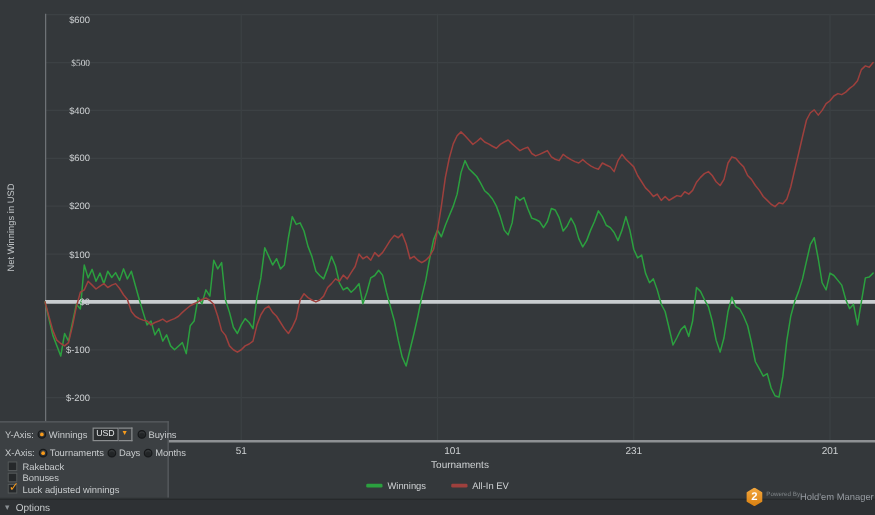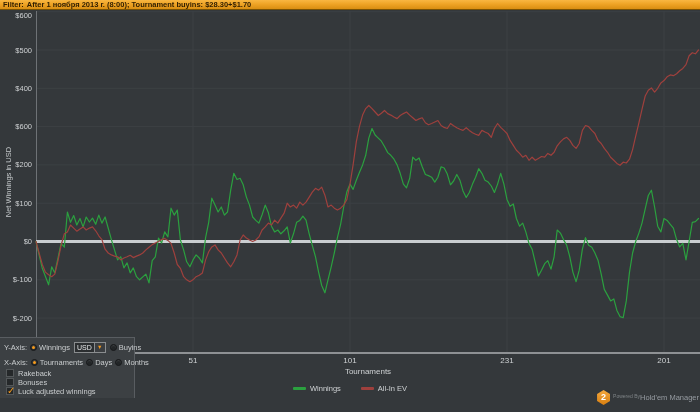--- a/index.html
+++ b/index.html
@@ -14,21 +14,21 @@
     position:absolute;top:0;left:0;width:700px;height:10px;z-index:10;
     background:linear-gradient(180deg,#f9b742 0%,#efa426 45%,#d98e12 100%);
     border-bottom:1px solid #7a5305;
     font-size:7.5px;font-weight:bold;color:#2f1e02;line-height:10px;
     white-space:nowrap;padding-left:3px;box-sizing:border-box;
   }
   .filter-bar .flabel{margin-right:3px;}
   
   #chart-svg{position:absolute;top:0;left:0;z-index:1;}
   #tick-layer{position:absolute;top:0;left:0;width:700px;height:412px;z-index:2;pointer-events:none;}
-  .ytick{position:absolute;left:0;width:32px;text-align:right;font-size:7.5px;color:#ced1d3;line-height:9px;}
+  .ytick{position:absolute;left:0;width:32px;text-align:right;font-size:7.5px;color:#ced1d3;line-height:9px;padding-left:40px;}
   .xtick{position:absolute;top:356px;transform:translateX(-50%);font-size:8px;color:#ced1d3;text-align:right;}
   .y-title{
     position:absolute;left:-61px;top:177px;width:140px;height:10px;z-index:2;
     transform:rotate(-90deg);text-align:center;font-size:7.5px;color:#c3c7c9;
   }
   .x-title{position:absolute;left:36px;width:664px;top:367px;text-align:center;font-size:8px;color:#ced1d3;z-index:2;}
   
   .legend{position:absolute;left:0;right:0;top:384px;display:flex;justify-content:center;gap:20px;z-index:2;}
   .legend-item{display:flex;align-items:center;gap:4px;font-size:7.5px;color:#cfd2d4;}
   .swatch{width:13px;height:3px;border-radius:1px;}
@@ -86,50 +86,47 @@
       <line x1="507.0" y1="11" x2="507.0" y2="353" stroke="#3c4144" stroke-width="1"></line>
       <line x1="664.0" y1="11" x2="664.0" y2="353" stroke="#3c4144" stroke-width="1"></line>
       <line x1="36.5" y1="11" x2="36.5" y2="353" stroke="#6e7276" stroke-width="1"></line>
       <line x1="0" y1="353" x2="700" y2="353" stroke="#8e9194" stroke-width="2"></line>
       <line x1="36" y1="241.5" x2="700" y2="241.5" stroke="#c9cdd0" stroke-width="3"></line>
       <polyline points="36.0,241.5 39.1,254.9 42.3,268.3 48.6,284.8 51.7,266.8 54.8,272.9 61.1,243.4 64.3,247.2 67.4,212.0 70.5,222.3 73.7,215.5 76.8,225.0 80.0,218.5 83.1,226.9 86.2,217.0 89.4,222.0 92.5,218.1 95.7,224.3 98.8,215.1 101.9,223.1 105.1,217.0 111.4,239.6 114.5,249.9 117.6,259.9 120.8,256.8 123.9,267.9 127.1,262.9 130.2,272.9 133.3,267.9 136.5,276.7 139.6,279.8 145.9,274.1 149.0,282.9 152.2,260.6 155.3,256.8 158.5,238.1 161.6,243.0 164.7,231.9 167.9,236.9 171.0,208.2 174.2,215.1 177.3,210.1 180.4,240.0 183.6,249.9 186.7,261.8 189.9,266.8 193.0,259.9 196.1,254.9 199.3,258.0 202.4,262.9 205.6,237.7 208.7,222.3 211.8,198.2 215.0,205.1 218.1,212.0 221.3,207.0 224.4,215.1 227.5,212.0 230.7,190.2 233.8,173.3 237.0,179.5 240.1,178.3 243.2,184.8 246.4,197.1 249.5,205.1 252.7,217.0 255.8,220.4 258.9,223.1 262.1,214.7 265.2,205.1 268.4,212.8 271.5,226.2 274.6,231.9 277.8,230.0 280.9,233.8 284.1,230.8 287.2,226.9 290.3,243.0 293.5,233.8 296.6,222.3 299.8,220.4 302.9,216.2 306.0,220.1 309.2,233.8 312.3,245.3 315.5,256.8 318.6,272.1 321.7,285.5 324.9,292.8 328.0,279.8 331.2,266.8 334.3,253.0 337.4,237.7 340.6,224.3 343.7,207.0 346.9,191.7 350.0,184.1 353.1,189.4 356.3,180.2 359.4,172.6 362.6,164.9 365.7,155.3 368.8,138.1 372.0,128.5 375.1,135.0 378.3,138.1 381.4,141.2 384.5,146.5 387.7,152.6 390.8,155.3 394.0,159.2 397.1,164.9 400.2,173.3 403.4,184.1 406.5,187.9 409.7,178.3 412.8,157.2 415.9,160.3 419.1,158.0 422.2,166.8 425.4,174.5 428.5,175.6 431.6,177.2 434.8,182.1 437.9,177.2 441.1,166.8 444.2,168.0 447.3,174.1 450.5,184.8 453.6,181.0 456.8,174.5 459.9,180.2 463.0,190.9 466.2,197.5 469.3,192.5 472.5,184.1 475.6,177.2 478.7,168.7 481.9,173.3 485.0,180.2 488.2,182.1 491.3,186.0 494.4,192.5 497.6,184.1 500.7,173.3 503.9,184.1 507.0,199.4 510.1,206.3 513.3,204.0 516.4,218.5 519.6,226.2 522.7,223.1 525.8,231.9 529.0,243.4 532.1,249.2 535.3,262.6 538.4,276.0 541.5,270.2 544.7,263.7 547.8,260.6 551.0,269.1 554.1,256.8 557.2,230.0 560.4,233.1 563.5,239.6 566.7,245.3 569.8,256.8 572.9,272.1 576.1,281.7 579.2,270.2 582.4,249.2 585.5,237.7 588.6,245.3 591.8,247.2 594.9,253.0 598.1,260.6 601.2,274.1 604.3,289.4 607.5,295.1 610.6,300.9 613.8,298.9 616.9,310.4 620.0,316.6 623.2,317.7 626.3,300.9 629.5,272.1 632.6,253.0 635.7,241.5 638.9,233.1 642.0,223.1 645.2,208.9 648.3,195.5 651.4,190.2 654.6,207.0 657.7,226.2 660.9,231.9 664.0,218.5 667.1,220.4 670.3,224.3 673.4,228.1 676.6,239.6 679.7,246.9 682.8,243.4 686.0,259.9 689.1,241.5 692.3,222.3 695.4,221.6 698.5,218.5" fill="none" stroke="#2ba03f" stroke-width="1.2" stroke-linejoin="round" stroke-linecap="round"></polyline>
       <polyline points="36.0,241.5 39.1,253.0 42.3,264.5 45.4,272.1 48.6,274.8 51.7,276.7 54.8,274.1 58.0,260.6 61.1,245.3 64.3,233.8 67.4,231.9 70.5,225.0 73.7,228.1 76.8,231.2 80.0,228.9 83.1,226.9 86.2,230.0 89.4,228.1 92.5,226.9 95.7,230.8 98.8,235.8 101.9,239.6 105.1,249.2 108.2,253.0 111.4,254.9 114.5,256.1 117.6,256.8 120.8,259.9 123.9,258.0 127.1,256.8 130.2,255.3 133.3,257.6 136.5,256.1 139.6,254.9 142.8,253.0 145.9,249.9 149.0,247.2 152.2,244.6 155.3,243.0 158.5,241.5 161.6,239.6 164.7,238.4 167.9,240.4 171.0,243.4 174.2,253.0 177.3,264.5 180.4,268.3 183.6,276.7 186.7,279.8 189.9,281.7 193.0,279.8 196.1,276.7 199.3,275.2 202.4,272.9 205.6,259.9 208.7,251.8 211.8,246.9 215.0,244.9 218.1,249.9 221.3,253.0 224.4,258.0 227.5,262.9 230.7,266.8 233.8,261.8 237.0,254.9 240.1,240.0 243.2,235.0 246.4,238.1 249.5,240.0 252.7,241.5 255.8,240.0 258.9,236.9 262.1,230.0 265.2,226.9 268.4,223.1 271.5,225.0 274.6,220.1 277.8,223.1 280.9,218.1 284.1,213.2 287.2,203.2 290.3,207.0 293.5,205.1 296.6,208.2 299.8,202.1 302.9,205.1 306.0,202.1 309.2,197.1 312.3,192.1 315.5,188.3 318.6,190.2 321.7,187.1 324.9,195.2 328.0,207.0 331.2,205.1 334.3,208.2 337.4,210.1 340.6,208.2 343.7,205.1 346.9,199.4 350.0,184.1 353.1,164.9 356.3,141.9 359.4,126.6 362.6,115.1 365.7,108.6 368.8,105.5 372.0,108.6 375.1,112.0 378.3,115.5 381.4,113.2 384.5,110.5 387.7,113.6 390.8,115.1 394.0,117.0 397.1,118.6 400.2,115.5 403.4,113.6 406.5,112.0 409.7,115.1 412.8,117.8 415.9,120.5 419.1,118.9 422.2,117.8 425.4,122.8 428.5,124.7 431.6,123.5 434.8,122.0 437.9,120.5 441.1,125.5 444.2,127.4 447.3,128.5 450.5,123.5 453.6,125.8 456.8,127.7 459.9,129.3 463.0,130.4 466.2,127.7 469.3,130.4 472.5,132.7 475.6,134.3 478.7,135.4 481.9,130.4 485.0,132.0 488.2,133.5 491.3,137.3 494.4,128.5 497.6,123.5 500.7,127.4 503.9,130.4 507.0,133.5 510.1,140.4 513.3,145.4 516.4,150.3 519.6,153.4 522.7,157.2 525.8,155.3 529.0,160.3 532.1,157.2 535.3,160.3 538.4,158.4 541.5,156.5 544.7,157.2 547.8,153.4 551.0,155.3 554.1,152.3 557.2,145.8 560.4,141.9 563.5,138.9 566.7,137.3 569.8,140.4 572.9,145.4 576.1,148.4 579.2,143.5 582.4,130.4 585.5,125.5 588.6,126.6 591.8,130.4 594.9,133.5 598.1,140.4 601.2,143.5 604.3,148.4 607.5,152.3 610.6,157.2 613.8,160.3 616.9,163.4 620.0,165.3 623.2,162.2 626.3,163.0 629.5,159.2 632.6,149.6 635.7,136.2 638.9,122.8 642.0,109.4 645.2,96.0 648.3,90.2 651.4,87.9 654.6,92.1 657.7,88.3 660.9,82.9 664.0,80.6 667.1,76.8 670.3,74.9 673.4,75.7 676.6,73.7 679.7,70.7 682.8,68.4 686.0,64.6 689.1,55.7 692.3,52.7 695.4,53.8 698.5,50.0" fill="none" stroke="#9e403d" stroke-width="1.2" stroke-linejoin="round" stroke-linecap="round"></polyline>
     </svg>
   <div id="tick-layer">
       <div class="ytick" style="top: 11px;">$600</div>
-      <div class="ytick" style="top: 45.5px;">$500</div>
+      <div class="ytick" style="top: 45.5px; font-family: Liberation Serif, serif;">$500</div>
       <div class="ytick" style="top: 83.8px;">$400</div>
       <div class="ytick" style="top: 122.1px;">$600</div>
       <div class="ytick" style="top: 160.4px;">$200</div>
       <div class="ytick" style="top: 198.7px;">$100</div>
       <div class="ytick" style="top: 237px;">$0</div>
       <div class="ytick" style="top: 275.3px;">$-100</div>
       <div class="ytick" style="top: 313.6px;">$-200</div>
       <div class="xtick" style="left: 193px;">51</div>
-      <div class="xtick" style="left: 350px;">101</div>
+      <div class="xtick" style="left: 362px;">101</div>
       <div class="xtick" style="left: 507px;">231</div>
       <div class="xtick" style="left: 664px;">201</div>
     </div>
   <div class="y-title">Net Winnings in USD</div>
   <div class="x-title">Tournaments</div>
 
   <div class="legend">
     <div class="legend-item">
       <span class="swatch" style="background: rgb(43, 160, 63);"></span>
       <span>Winnings</span>
     </div>
     <div class="legend-item">
       <span class="swatch" style="background: rgb(158, 64, 61);"></span>
       <span>All-In EV</span>
     </div>
   </div>
 
-  <div class="filter-bar">
-    <span class="flabel">Filter:</span><span>After 1 ноября 2013 г. (8:00); Tournament buyins: $28.30+$1.70</span>
-  </div>
 
   <div class="panel">
     <div class="row">
       <span>Y-Axis:</span>
       <span class="opt">
         <span class="radio on"></span>
         <span>Winnings</span>
       </span>
       <span class="dd">
         <span class="dd-val">USD</span>
@@ -162,20 +159,26 @@
     <div class="cbrow">
       <span class="cb"></span>
       <span>Bonuses</span>
     </div>
     <div class="cbrow">
       <span class="cb on"></span>
       <span>Luck adjusted winnings</span>
     </div>
   </div>
 
+  <div class="bottom-bar">
+    <div class="options-btn">
+      <span class="chev">▾</span>
+      <span>Options</span>
+    </div>
+  </div>
 
   <div class="brand">
     <div class="badge">2</div>
     <div class="brand-col">
       <span class="powered">Powered By</span>
       <span class="appname">Hold'em Manager</span>
     </div>
   </div>
 
 </div>

